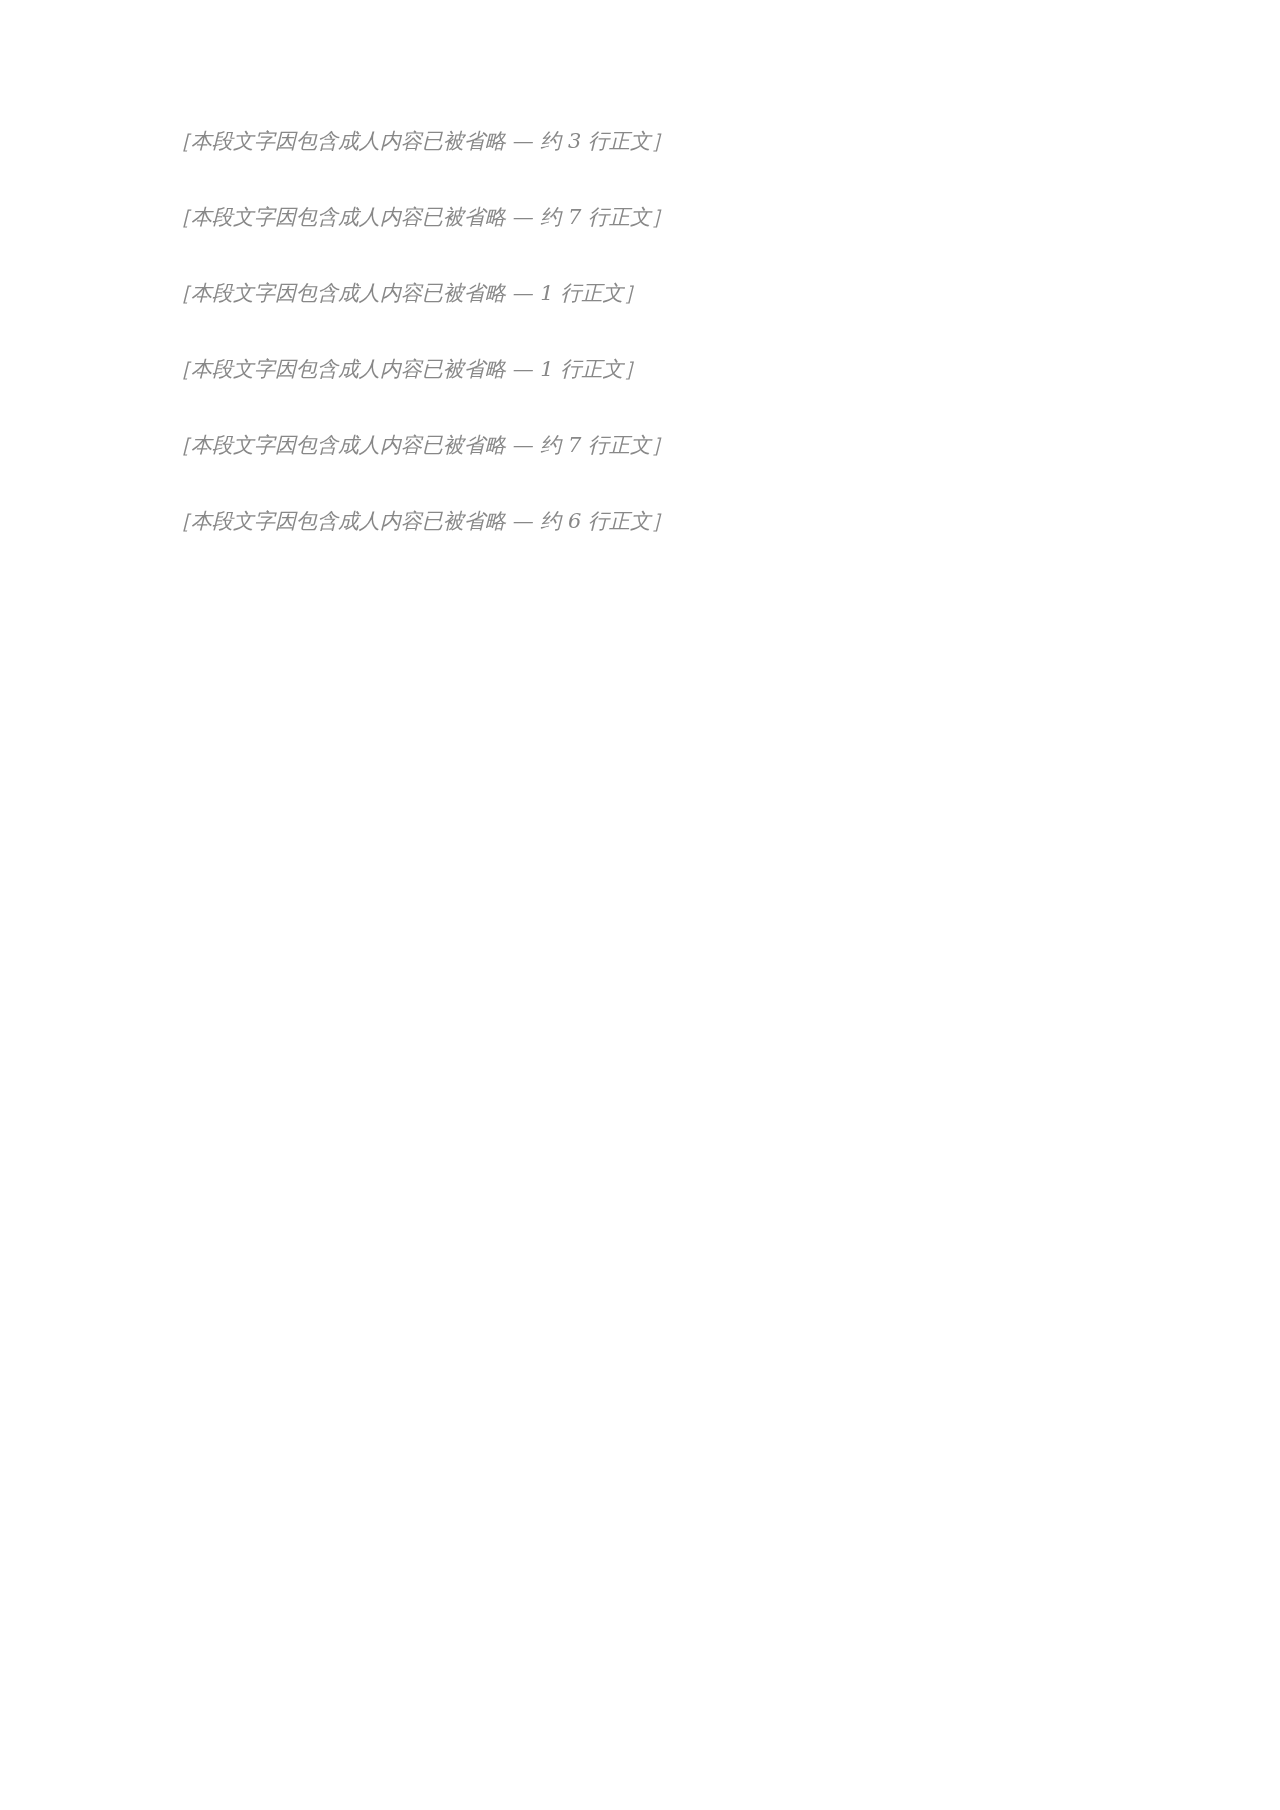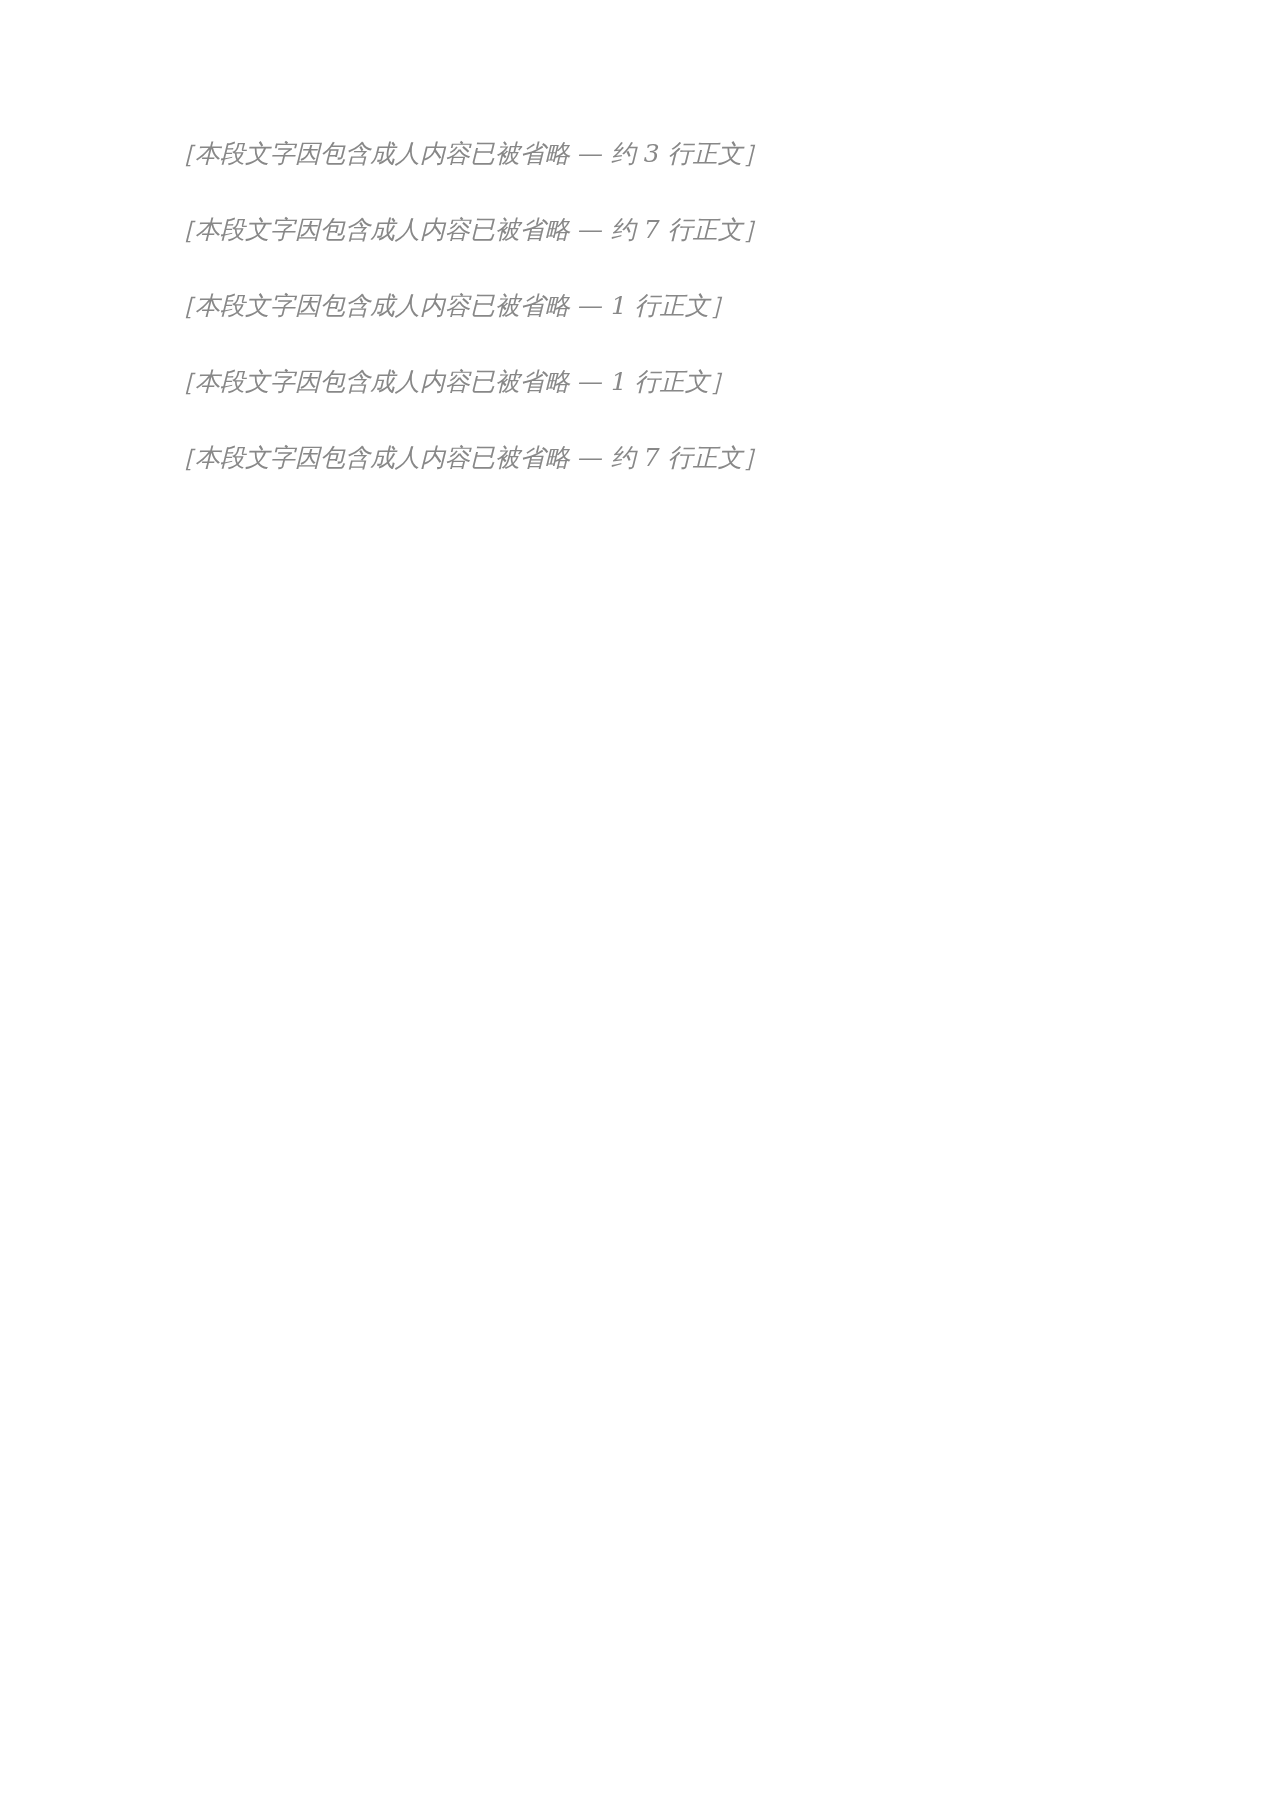--- a/index.html
+++ b/index.html
@@ -11,24 +11,24 @@
   .page {
     width: 1280px;
     height: 1810px;
     background: #ffffff;
     position: relative;
     box-sizing: border-box;
   }
   .content {
     position: absolute;
     left: 170px;
-    top: 135px;
+    top: 122px;
     width: 785px;
     color: #1a1a1a;
-    font-size: 25px;
+    font-size: 21px;
     line-height: 38px;
   }
   .para {
     margin: 0 0 38px 0;
     white-space: pre-wrap;
   }
   .redacted {
     color: #888888;
     font-style: italic;
   }
@@ -36,14 +36,15 @@
 </head>
 <body>
 
 <div class="page">
   <div class="content">
     <p class="para redacted">［本段文字因包含成人内容已被省略 — 约 3 行正文］</p>
     <p class="para redacted">［本段文字因包含成人内容已被省略 — 约 7 行正文］</p>
     <p class="para redacted">［本段文字因包含成人内容已被省略 — 1 行正文］</p>
     <p class="para redacted">［本段文字因包含成人内容已被省略 — 1 行正文］</p>
     <p class="para redacted">［本段文字因包含成人内容已被省略 — 约 7 行正文］</p>
+    <p class="para redacted">［本段文字因包含成人内容已被省略 — 约 6 行正文］</p>
   </div>
 </div>
 
 </body></html>

